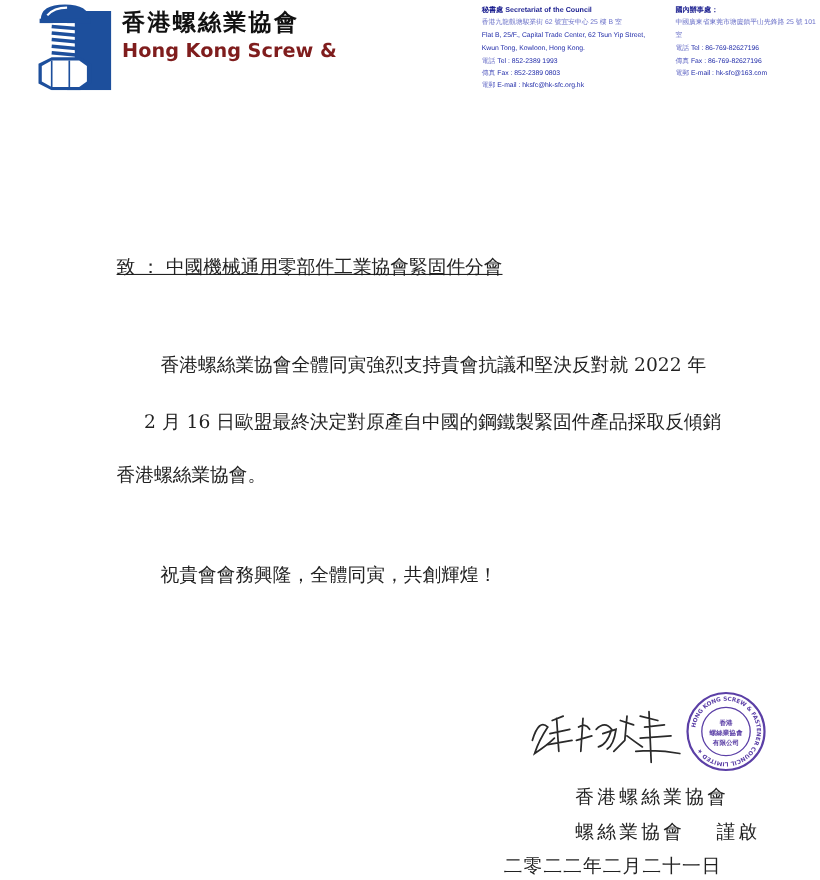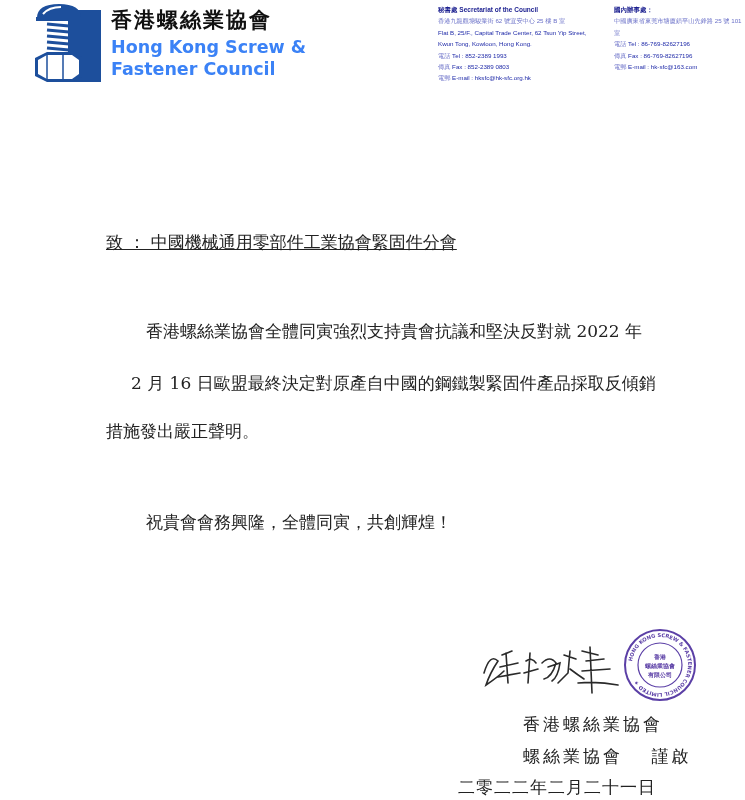--- a/index.html
+++ b/index.html
@@ -10,21 +10,21 @@
   .abs { position: absolute; }
 
   
   .logo-icon { left: 33px; top: 2px; width: 70px; height: 80px; }
   .logo-cn {
     left: 111px; top: 6px; font-family: "DejaVu Sans", sans-serif;
     font-weight: bold; font-size: 21px; letter-spacing: 2px; color: #111111;
   }
   .logo-en {
     left: 111px; top: 36px; font-family: "DejaVu Sans", sans-serif;
-    font-weight: bold; font-size: 17.5px; line-height: 22px; color: #3b82f6;
+    font-weight: bold; font-size: 17.5px; line-height: 22px; color: #7f1d1d;
   }
 
   
   .contact { font-family: "Liberation Sans", sans-serif; font-size: 6.2px; color: #1f2aa8; line-height: 11.4px; }
   .contact .head { font-weight: bold; color: #1a1e8f; font-size: 6.5px; }
   .contact .lbl { color: #6a70c8; }
   .contact-hk { left: 438px; top: 4px; width: 175px; }
   .contact-cn { left: 614px; top: 4px; width: 130px; }
 
   
@@ -66,21 +66,20 @@
     <path d="M2 56 L14 50 L40 50 L50 56 L50 74 L40 80 L14 80 L2 74 Z" fill="#1d4f9c"></path>
     <path d="M5 58 L14 53 L30 53 L30 77 L14 77 L5 72 Z" fill="#ffffff"></path>
     <path d="M30 53 L39 53 L46 58 L46 72 L39 77 L30 77 Z" fill="#ffffff"></path>
     <line x1="14" y1="53" x2="14" y2="77" stroke="#1d4f9c" stroke-width="1.5"></line>
     <line x1="30" y1="53" x2="30" y2="77" stroke="#1d4f9c" stroke-width="1.5"></line>
   </svg>
 </div>
 <div class="abs logo-cn">香港螺絲業協會</div>
 <div class="abs logo-en">
   <div>Hong Kong Screw &amp;</div>
-  <div>Fastener Council</div>
 </div>
 
 <div class="abs contact contact-hk">
   <div class="head">
     <span>秘書處</span>
     <span>Secretariat of the Council</span>
   </div>
   <div class="lbl">香港九龍觀塘駿業街 62 號宜安中心 25 樓 B 室</div>
   <div>Flat B, 25/F., Capital Trade Center, 62 Tsun Yip Street,</div>
   <div>Kwun Tong, Kowloon, Hong Kong.</div>
@@ -113,21 +112,21 @@
     <span class="lbl">電郵</span>
     <span>E-mail : hk-sfc@163.com</span>
   </div>
 </div>
 
 <div class="abs letter recipient">致 ： 中國機械通用零部件工業協會緊固件分會</div>
 
 <div class="abs letter para" style="top:0;">
   <div class="para-line" style="left:40px; top:320px;">香港螺絲業協會全體同寅強烈支持貴會抗議和堅決反對就 2022 年</div>
   <div class="para-line" style="left:0px; top:372px;margin-left:25px;">2 月 16 日歐盟最終決定對原產自中國的鋼鐵製緊固件產品採取反傾銷</div>
-  <div class="para-line" style="left:0px; top:420px;">措施發出嚴正聲明。</div>
+  <div class="para-line" style="left:0px; top:420px;">香港螺絲業協會。</div>
 </div>
 
 <div class="abs letter closing">祝貴會會務興隆，全體同寅，共創輝煌！</div>
 
 <div class="abs signature">
   <svg width="150" height="70" viewBox="0 0 150 70" fill="none" stroke="#2a2a2a" stroke-width="1.6" stroke-linecap="round">
     <path d="M6 40 Q12 20 20 28 Q12 40 8 52 Q20 44 26 38"></path>
     <path d="M24 22 L34 18 M28 20 L30 50 M22 34 L40 30 M20 44 L42 40"></path>
     <path d="M48 28 Q54 24 58 30 M52 20 L50 50 M46 40 L60 36"></path>
     <path d="M64 30 Q72 22 78 30 Q74 44 66 46 M70 34 L82 30 Q80 44 74 48"></path>

